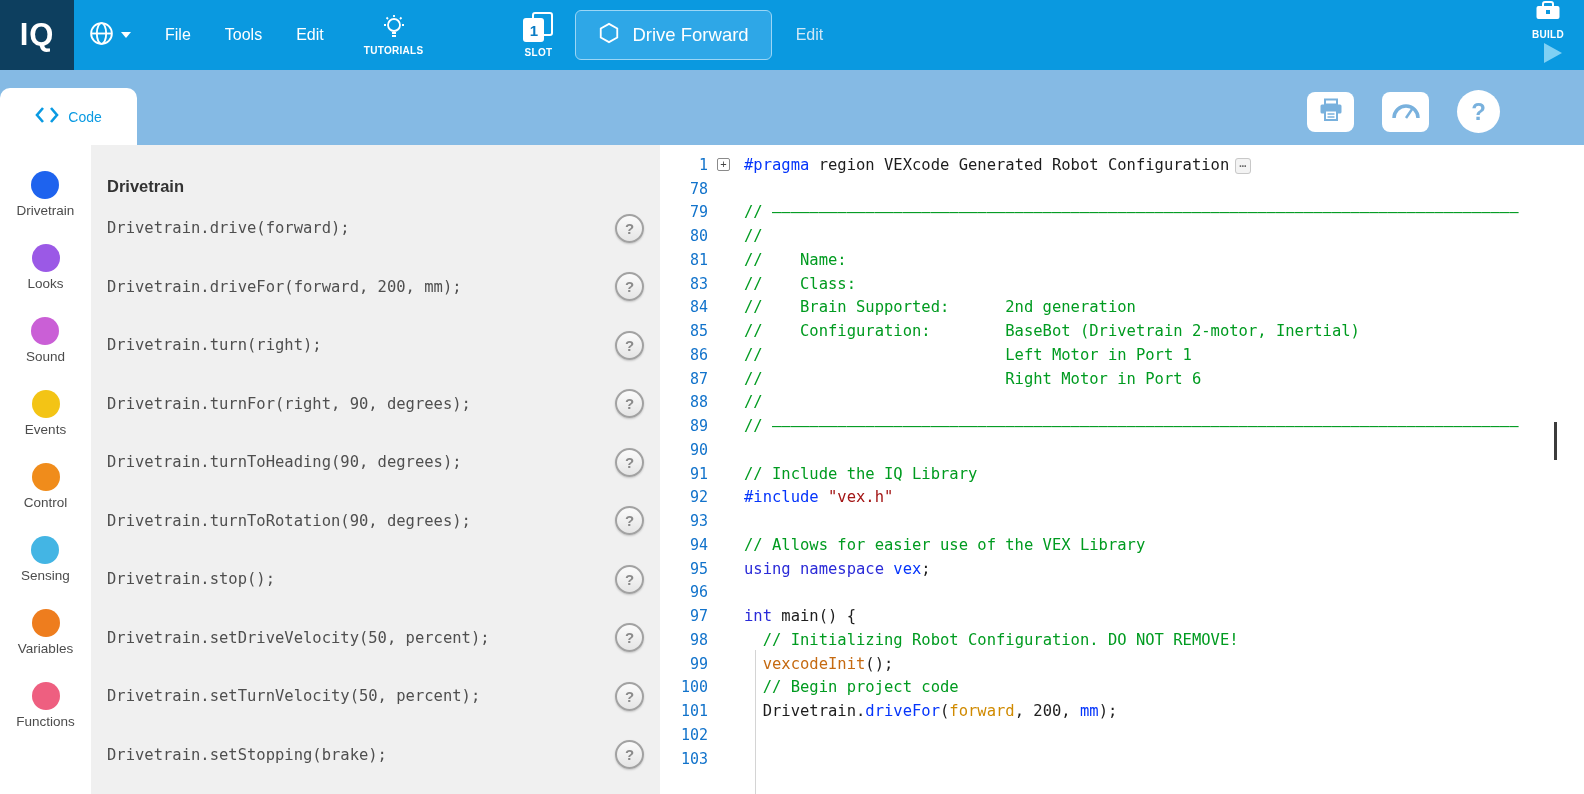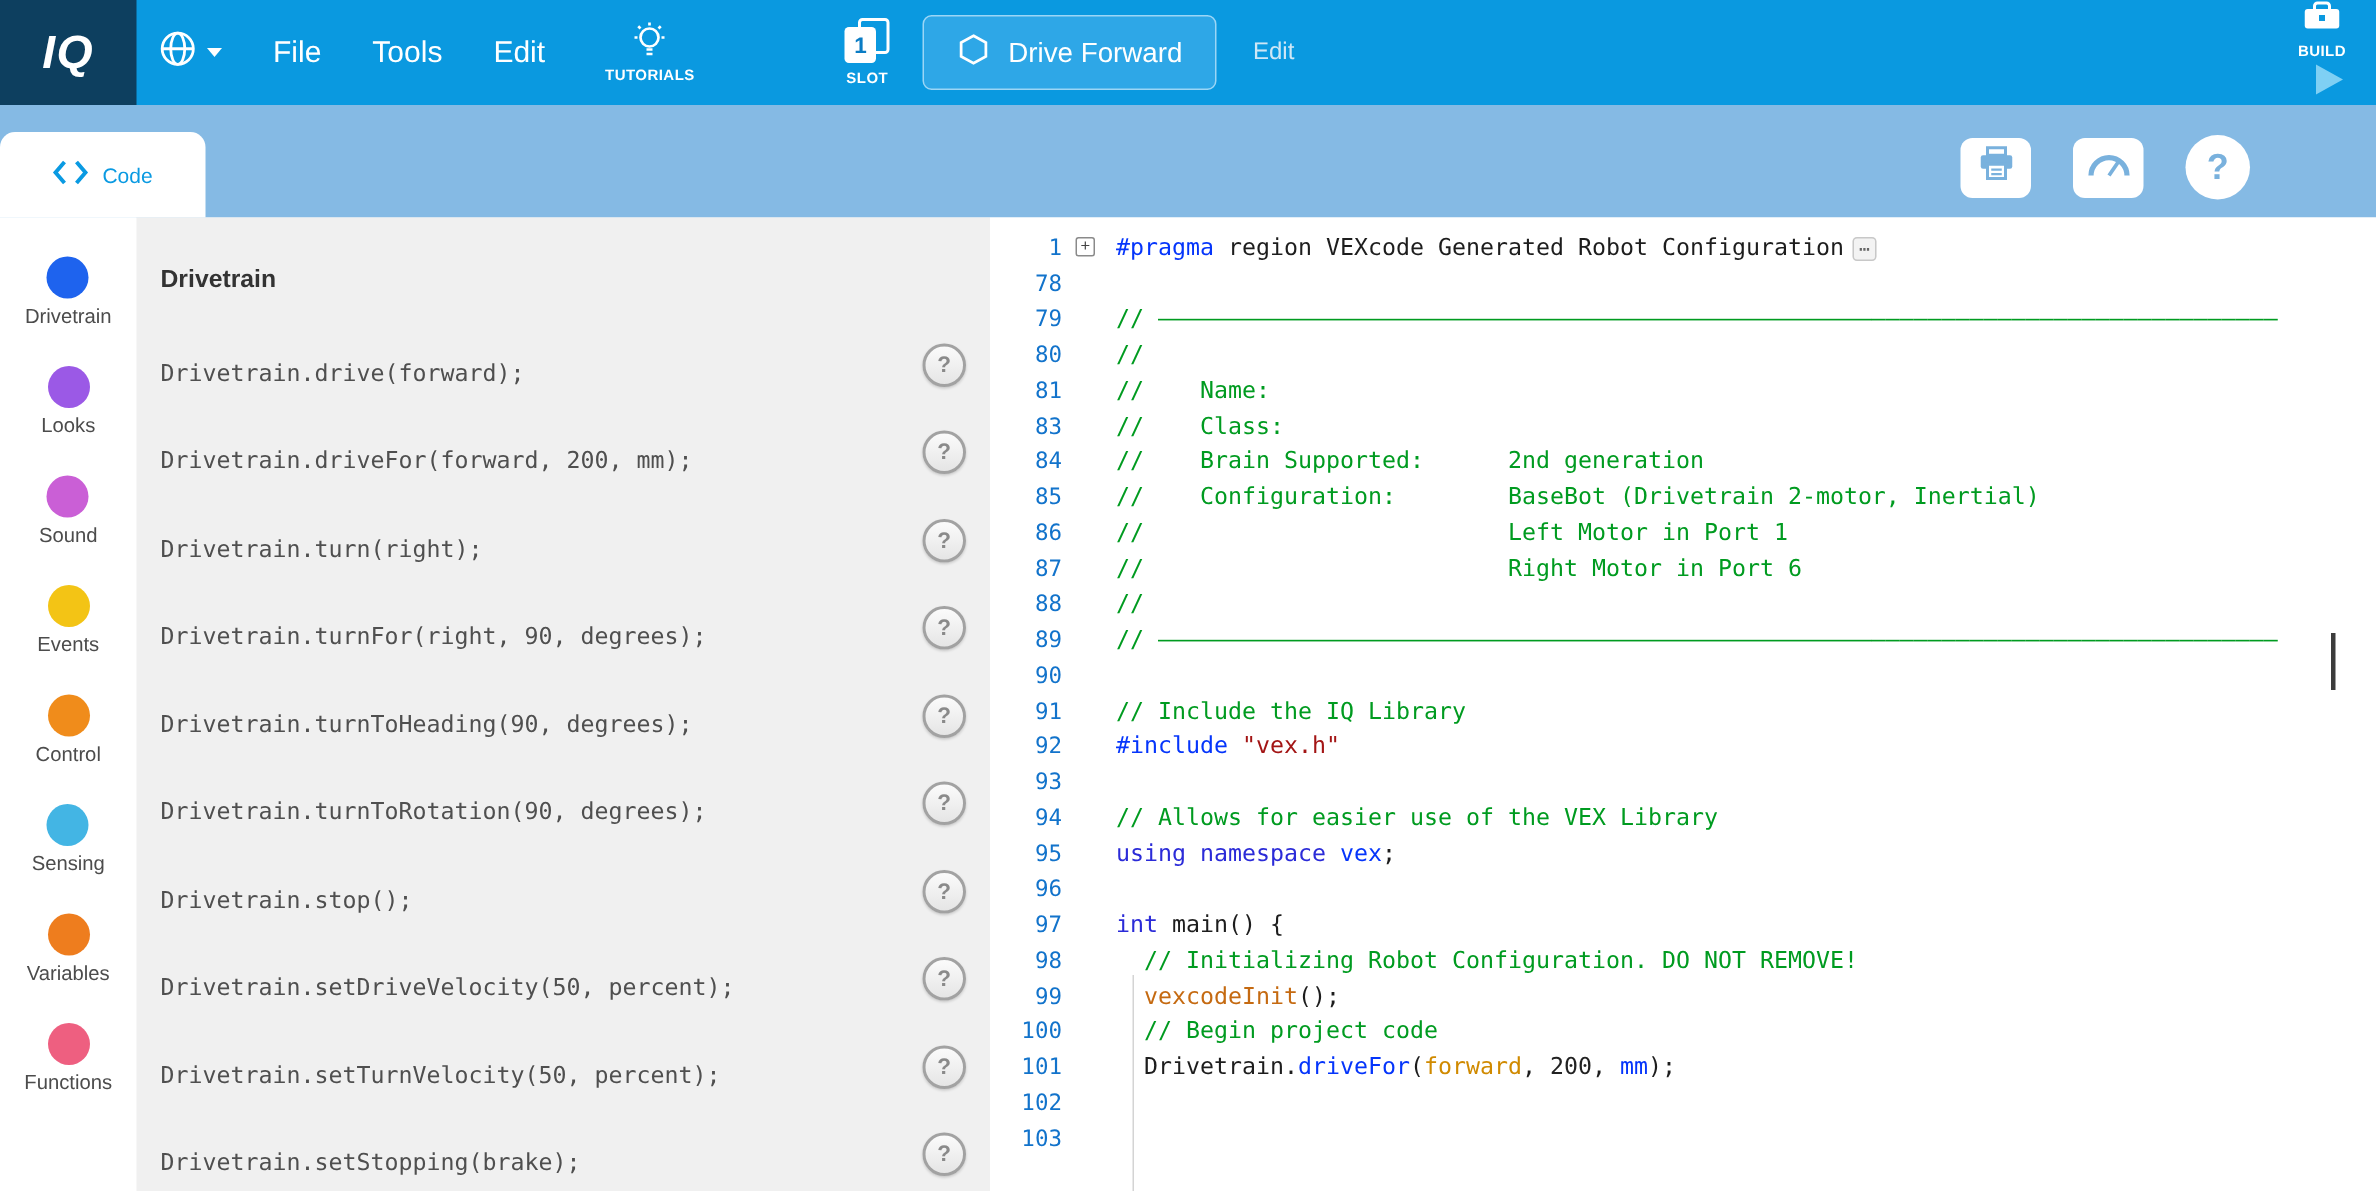--- a/index.html
+++ b/index.html
@@ -3,27 +3,27 @@
 <meta charset="utf-8">
 <style>
   * { margin:0; padding:0; box-sizing:border-box; }
   html,body { width:1584px; height:794px; overflow:hidden; background:#fff;
               font-family:"Liberation Sans", sans-serif; }
   .app { position:relative; width:1584px; height:794px; }
 
   
   .topbar { position:absolute; top:0; left:0; width:100%; height:70px;
             background:#0a99e0; display:flex; align-items:center; color:#fff; }
-  .logo { width:91px; height:70px; background:#0d3f5f; display:flex; align-items:center;
-          justify-content:center; font-weight:bold; font-style:italic; font-size:31px;
+  .logo { width:74px; height:70px; background:#0d3f5f; display:flex; align-items:center;
+          justify-content:center; font-weight:bold; font-size:31px;
           letter-spacing:1px; flex:0 0 auto; }
   .globe-btn { display:flex; align-items:center; gap:6px; margin-left:14px; cursor:pointer; }
   .caret { width:0; height:0; border-left:5px solid transparent; border-right:5px solid transparent;
            border-top:6px solid #fff; }
-  .menu { font-size:20px; margin-left:34px; cursor:pointer; }
+  .menu { font-size:16px; margin-left:34px; cursor:pointer; }
   .tb-stack { display:flex; flex-direction:column; align-items:center; justify-content:center;
               gap:5px; cursor:pointer; }
   .tb-label { font-size:10px; font-weight:bold; letter-spacing:.3px; }
   .icon-row { display:flex; align-items:center; gap:5px; height:26px; }
   .tutorials { margin-left:40px; }
   .slot-group { margin-left:100px; }
   .slot-icon { position:relative; width:30px; height:30px; display:block; }
   .slot-back { position:absolute; right:0; top:0; width:21px; height:24px;
                border:2.5px solid #fff; border-radius:3px; }
   .slot-front { position:absolute; left:0; bottom:0; width:21px; height:24px; background:#fff;
@@ -59,21 +59,21 @@
          cursor:pointer; }
   .cat-dot { width:28px; height:28px; border-radius:50%; display:block; }
   .cat-label { font-size:13.5px; color:#4c4c4c; }
 
   
   .palette { position:absolute; top:145px; left:91px; width:569px; bottom:0; background:#f0f0f0;
              overflow:hidden; }
   .palette-title { position:absolute; top:32px; left:16px; font-size:16.5px; font-weight:bold;
                    color:#333; }
   .cmd-list { position:absolute; top:54px; left:0; right:0; }
-  .cmd-row { height:58.5px; display:flex; align-items:flex-end; justify-content:space-between;
+  .cmd-row { height:58.5px; display:flex; align-items:center; justify-content:space-between;
              padding:0 16px; }
   .cmd-text { font-family:"DejaVu Sans Mono", monospace; font-size:15.5px; color:#4f4f4f;
               white-space:pre; }
   .help-btn { width:29px; height:29px; border-radius:50%; border:2px solid #a2a2a2;
               background:linear-gradient(180deg,#fbfbfb,#e5e5e5); color:#8a8a8a; font-size:15px;
               font-weight:bold; font-family:"Liberation Sans", sans-serif; cursor:pointer;
               display:flex; align-items:center; justify-content:center; flex:0 0 auto;
               box-shadow:0 1px 2px rgba(0,0,0,.18); }
 
   

